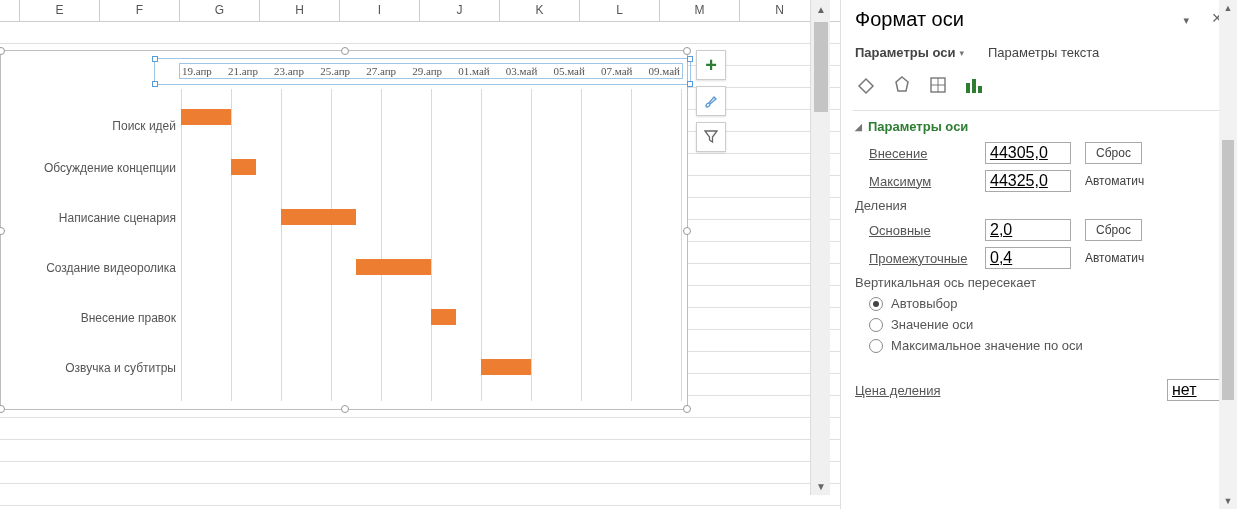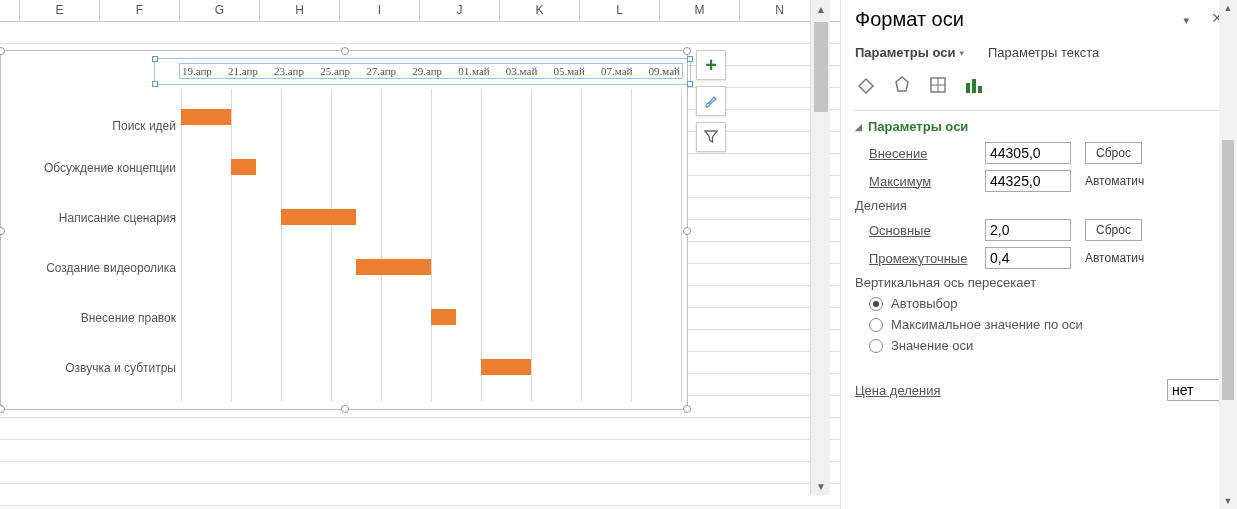--- a/index.html
+++ b/index.html
@@ -177,22 +177,23 @@
   }
   .group-label { font-size: 13px; color:#555; margin: 6px 0 6px; }
   .form-row {
     display:flex; align-items:center; margin: 6px 0;
   }
   .form-row .lbl { width: 130px; font-size: 13px; color:#555; padding-left: 14px;}
   .form-row .lbl u { text-decoration: underline; }
   .form-row input[type=text] {
     width: 86px; height: 22px;
     border: 1px solid #a9a9a9;
-    font-size: 14px; padding: 0 4px;
+    font-size: 16px; padding: 0 4px;
     background:#fff;
+    text-decoration:underline;
   }
   .form-row .aux {
     margin-left: 14px; font-size: 12px; color:#404040;
   }
   .btn {
     border: 1px solid #a9a9a9;
     background:#fff; height:22px; padding: 0 10px;
     font-size:12px;
   }
   .radio-row {
@@ -409,28 +410,28 @@
     <div class="lbl"><u>Промежуточные</u></div>
     <input type="text" value="0,4" style="">
     <span class="aux">Автоматич</span>
   </div>
 
   <div class="group-label">Вертикальная ось пересекает</div>
   <div class="radio-row">
     <span class="radio checked"></span>
     <span>Автовыбор</span>
   </div>
+  <div class="radio-row" style="position:relative">
+    <span class="radio"></span>
+    <span>Значение оси</span>
+
+  </div>
   <div class="radio-row">
     <span class="radio"></span>
     <span>Максимальное значение по оси</span>
-  </div>
-  <div class="radio-row" style="position:relative">
-    <span class="radio"></span>
-    <span>Значение оси</span>
-
   </div>
 
   <div class="form-row" style="margin-top:26px">
     <div class="lbl" style="padding-left:0"><u>Цена деления</u></div>
     <div style="flex:1"></div>
     <input type="text" style="width: 70px;" value="нет">
   </div>
 
   <div class="pane-scroll">
     <div class="arrow" style="top:0">▲</div>

